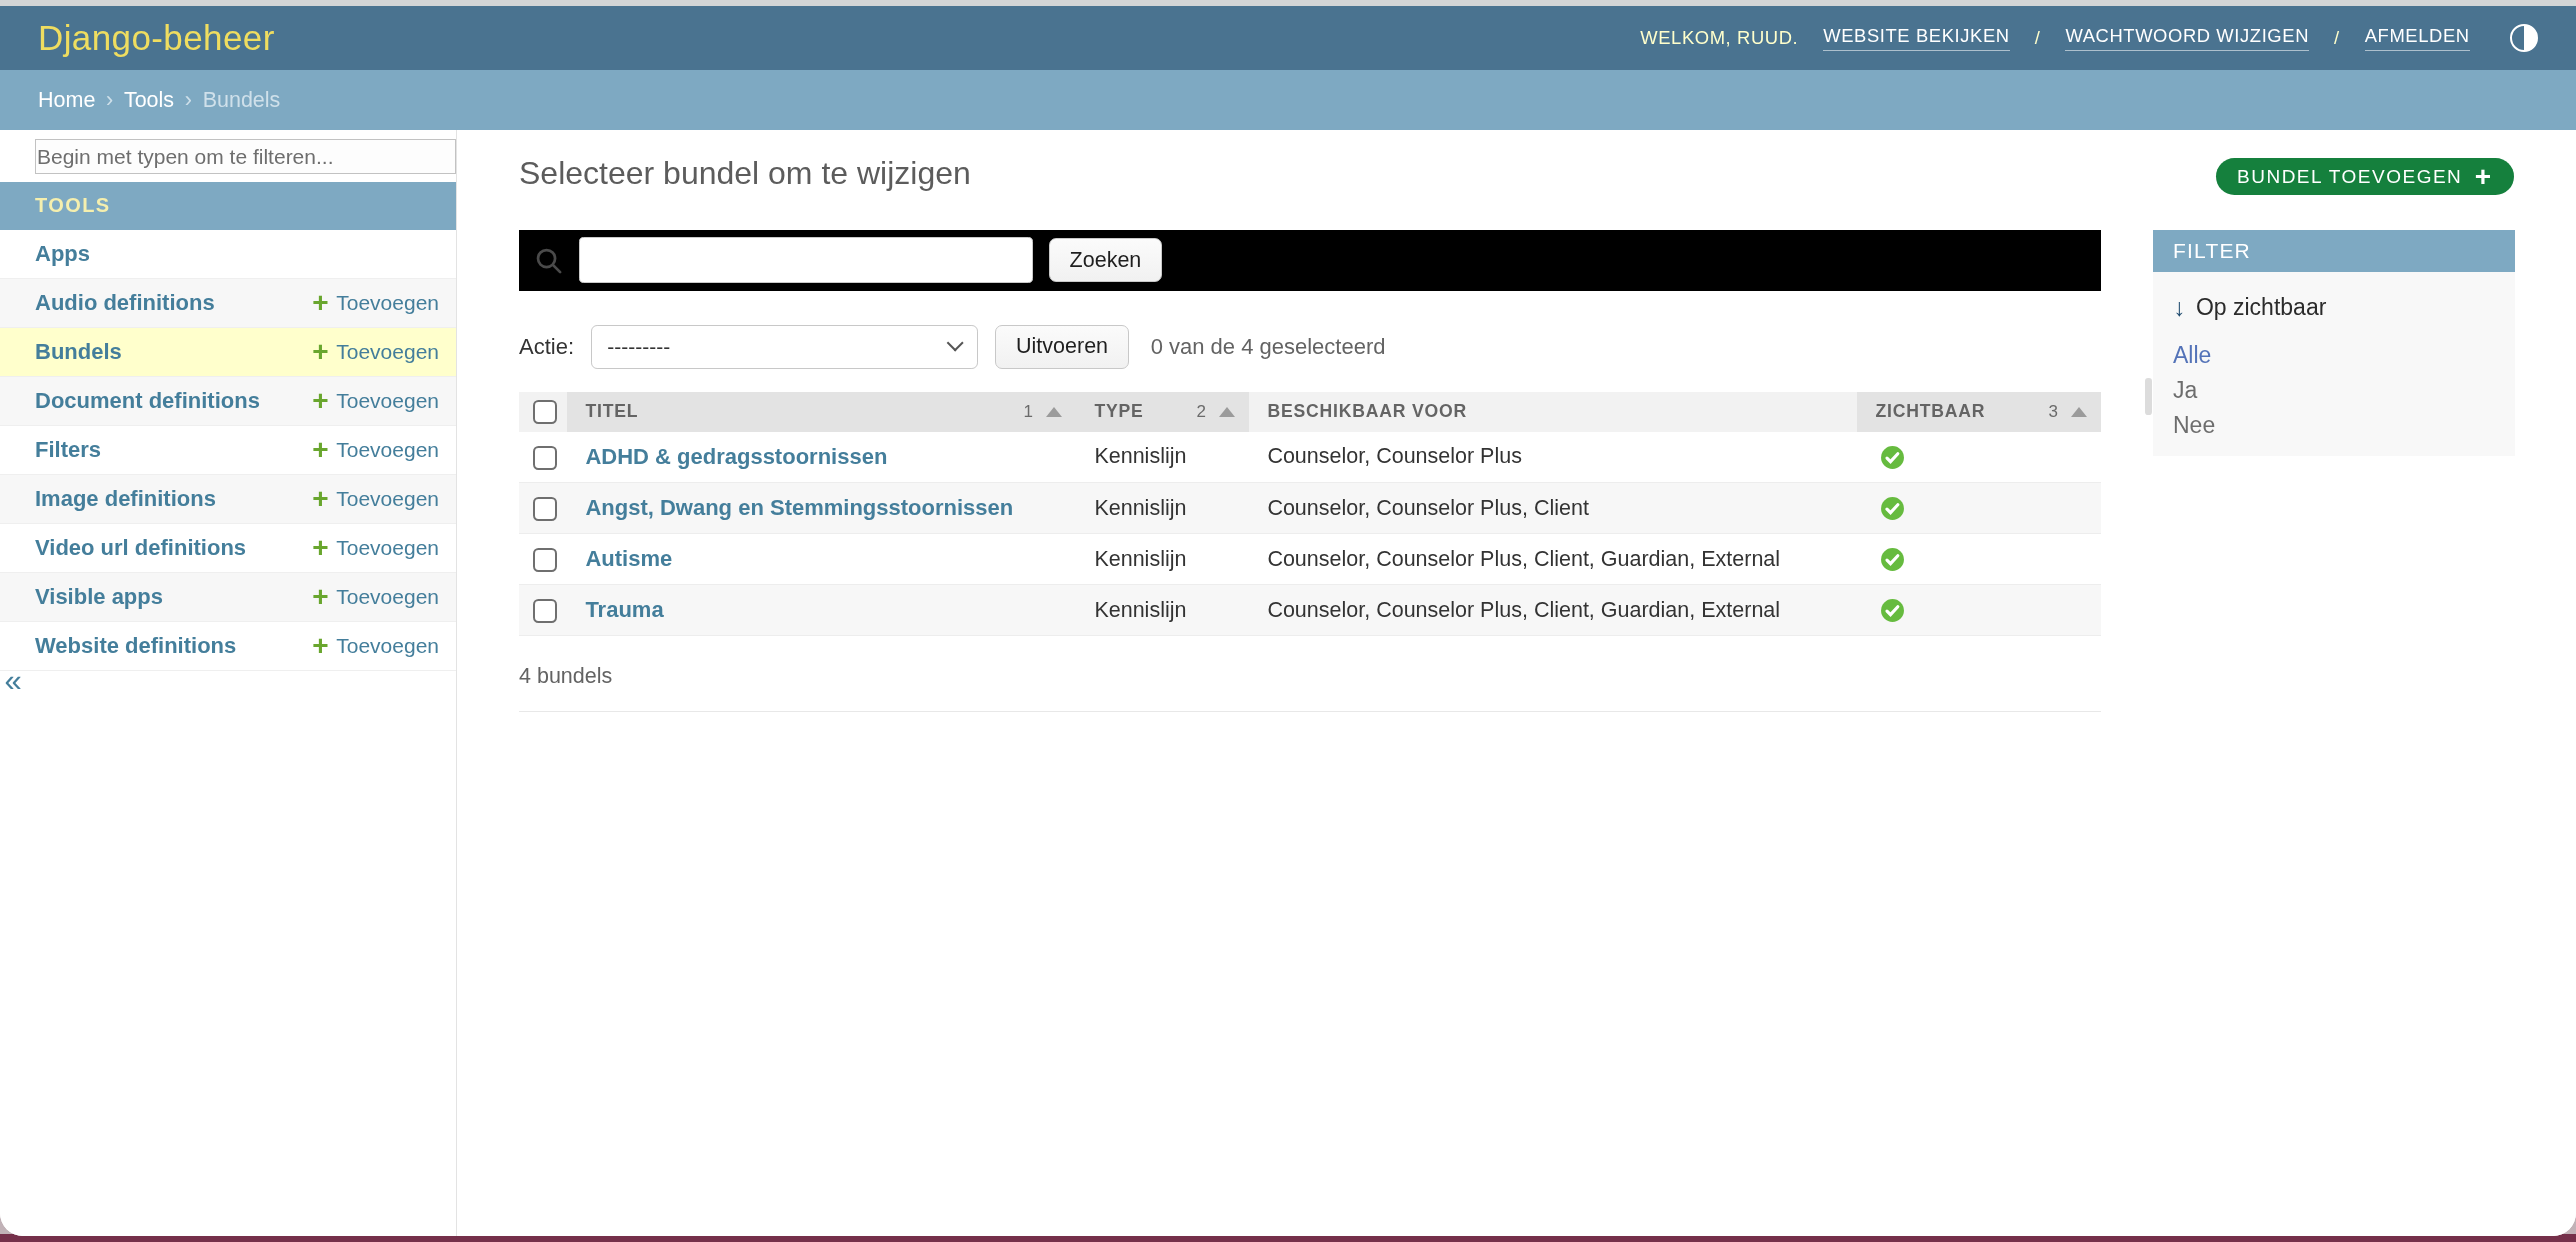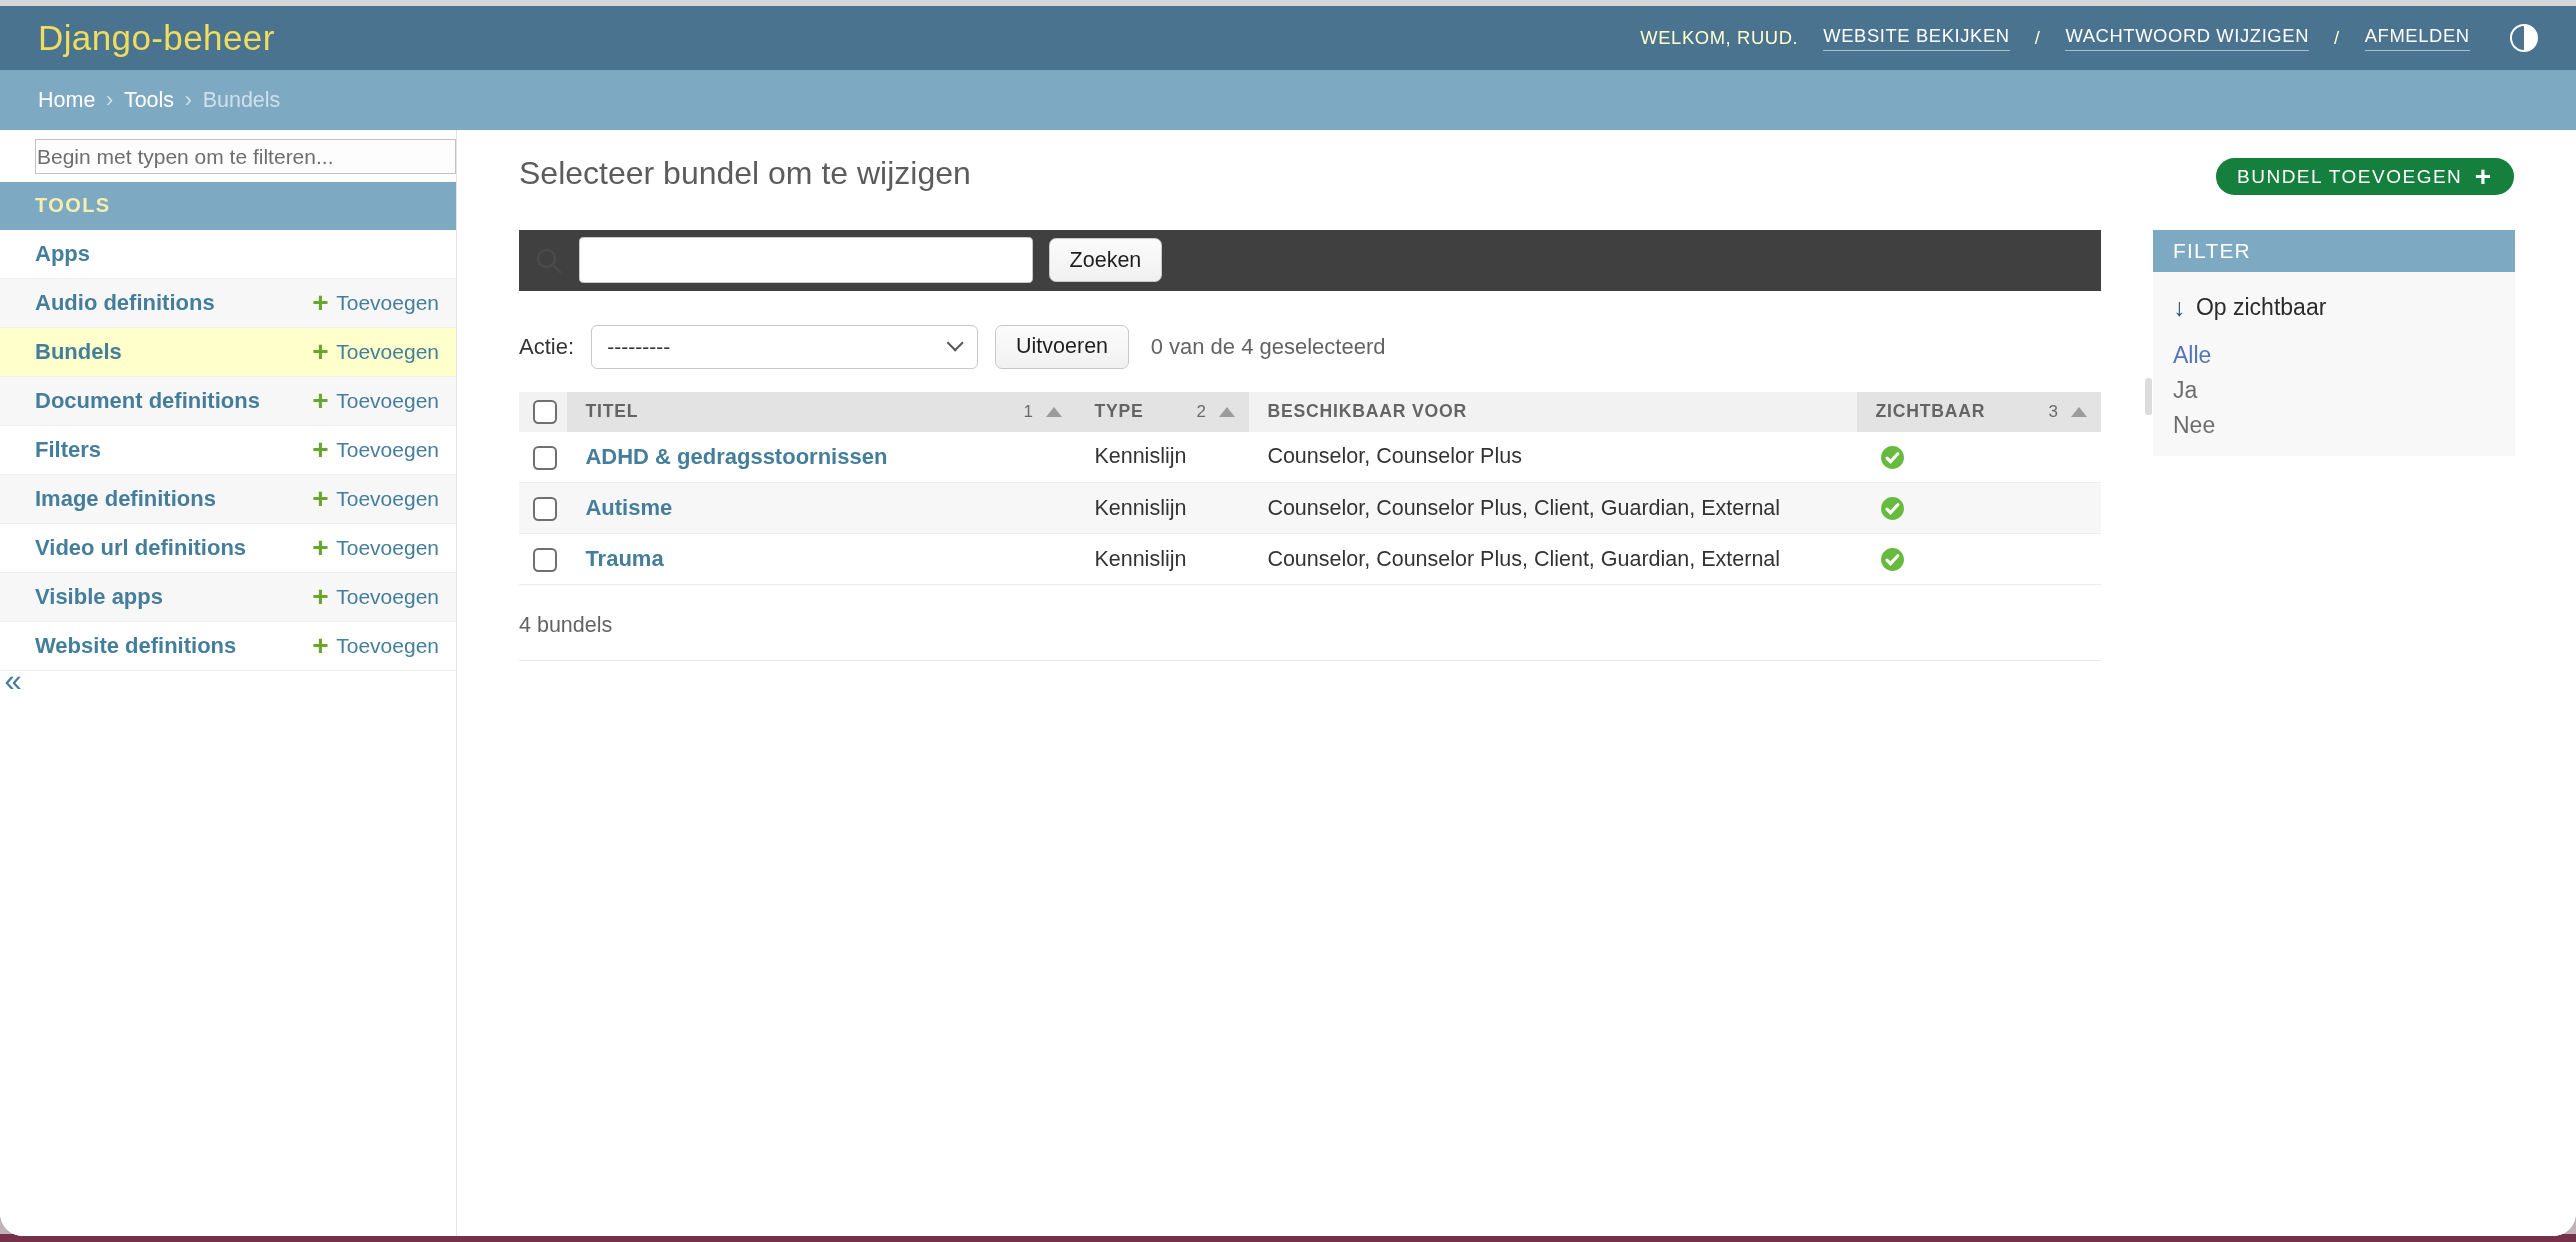--- a/index.html
+++ b/index.html
@@ -55,21 +55,21 @@
   
   .main { flex:1; position:relative; background:#fff; padding:0 0 0 62px; overflow:hidden; }
   .content { width:1582px; }
   .page-title { margin-top:24.5px; font-size:32px; font-weight:400; color:#5c5c5c; }
   .add-object-btn { position:absolute; top:28px; right:62px; height:37px; border-radius:18.4px;
     background:#15803d; color:#fff; border:none; display:flex; align-items:center; gap:12.3px;
     padding:0 21.5px; font-size:19px; letter-spacing:1.5px; font-weight:500; cursor:pointer;
     font-family:"Liberation Sans", sans-serif; }
   .add-object-btn .plus-w { font-size:28px; font-weight:700; line-height:1; }
 
-  .search-module { margin-top:38px; height:61px; background:#404040; display:flex; align-items:center;
+  .search-module { margin-top:38px; height:61px; background:#000000; display:flex; align-items:center;
     gap:15.3px; padding-left:14px; }
   .search-input { width:454px; height:46px; border:1.5px solid #c9c9c9; border-radius:4.6px; background:#fff;
     font-size:21.5px; padding:0 14px; font-family:"Liberation Sans", sans-serif; }
   .btn { height:44px; background:linear-gradient(#fbfbfb,#f1f1f1); border:1.5px solid #c8c8c8;
     border-radius:7px; font-size:21.5px; color:#1f1f1f; padding:0 20px; cursor:pointer;
     font-family:"Liberation Sans", sans-serif; }
 
   .actions-row { margin-top:34px; display:flex; align-items:center; gap:17px; font-size:22px; color:#333; }
   .action-select { width:387px; height:44px; border:1.5px solid #c8c8c8; border-radius:6.1px; background:#fff;
     display:flex; align-items:center; justify-content:space-between; padding:0 15.3px; font-size:21px;
@@ -305,20 +305,32 @@
                 <td>Kennislijn</td>
                 <td>Counselor, Counselor Plus</td>
                 <td>
                   <svg class="check-ic" width="25" height="25" viewBox="0 0 24 24">
                     <circle cx="12" cy="12" r="11" fill="#66bb3f"></circle>
                     <path d="M6.7 12.6l3.4 3.4 7-7.6" stroke="#fff" stroke-width="3" fill="none" stroke-linecap="round"></path>
                   </svg>
                 </td>
               </tr>
 
+              <tr>
+                <td class="cb-cell"><span class="checkbox"></span></td>
+                <td><a class="row-link">Angst, Dwang en Stemmingsstoornissen</a></td>
+                <td>Kennislijn</td>
+                <td>Counselor, Counselor Plus, Client</td>
+                <td>
+                  <svg class="check-ic" width="25" height="25" viewBox="0 0 24 24">
+                    <circle cx="12" cy="12" r="11" fill="#66bb3f"></circle>
+                    <path d="M6.7 12.6l3.4 3.4 7-7.6" stroke="#fff" stroke-width="3" fill="none" stroke-linecap="round"></path>
+                  </svg>
+                </td>
+              </tr>
 
               <tr>
                 <td class="cb-cell"><span class="checkbox"></span></td>
                 <td><a class="row-link">Autisme</a></td>
                 <td>Kennislijn</td>
                 <td>Counselor, Counselor Plus, Client, Guardian, External</td>
                 <td>
                   <svg class="check-ic" width="25" height="25" viewBox="0 0 24 24">
                     <circle cx="12" cy="12" r="11" fill="#66bb3f"></circle>
                     <path d="M6.7 12.6l3.4 3.4 7-7.6" stroke="#fff" stroke-width="3" fill="none" stroke-linecap="round"></path>

